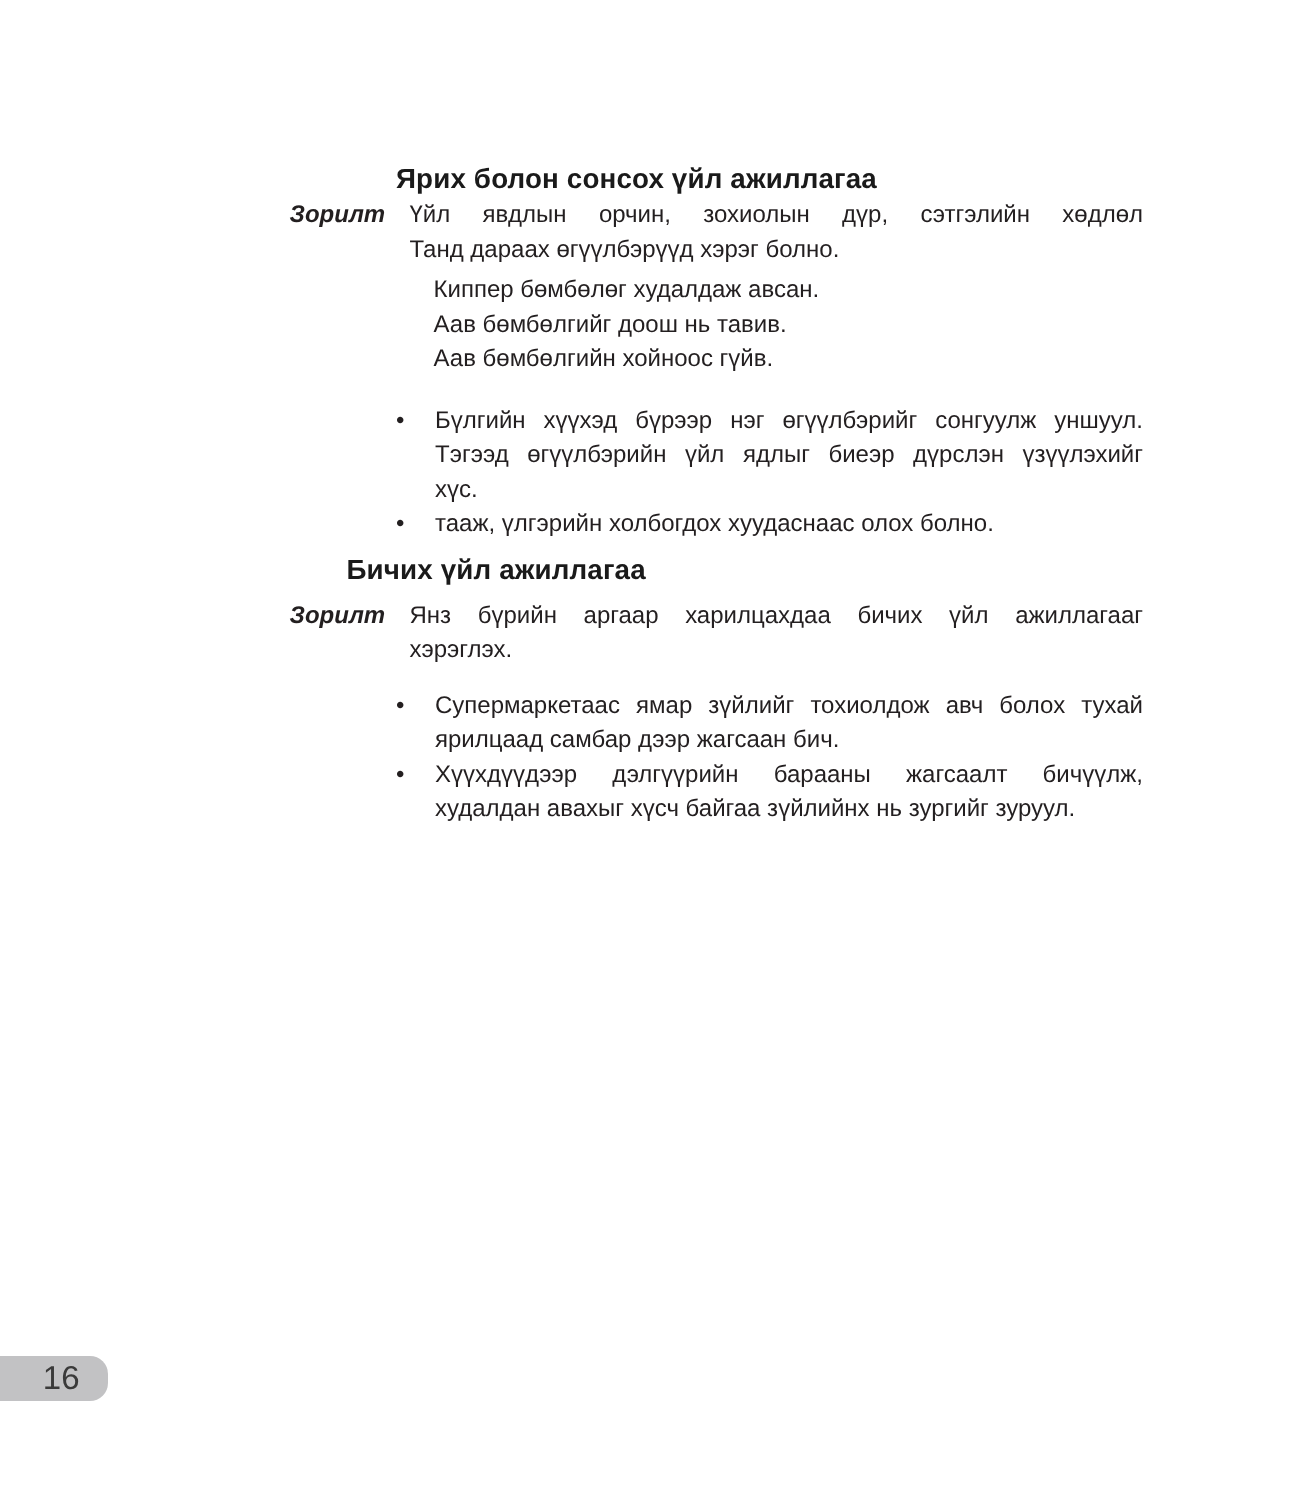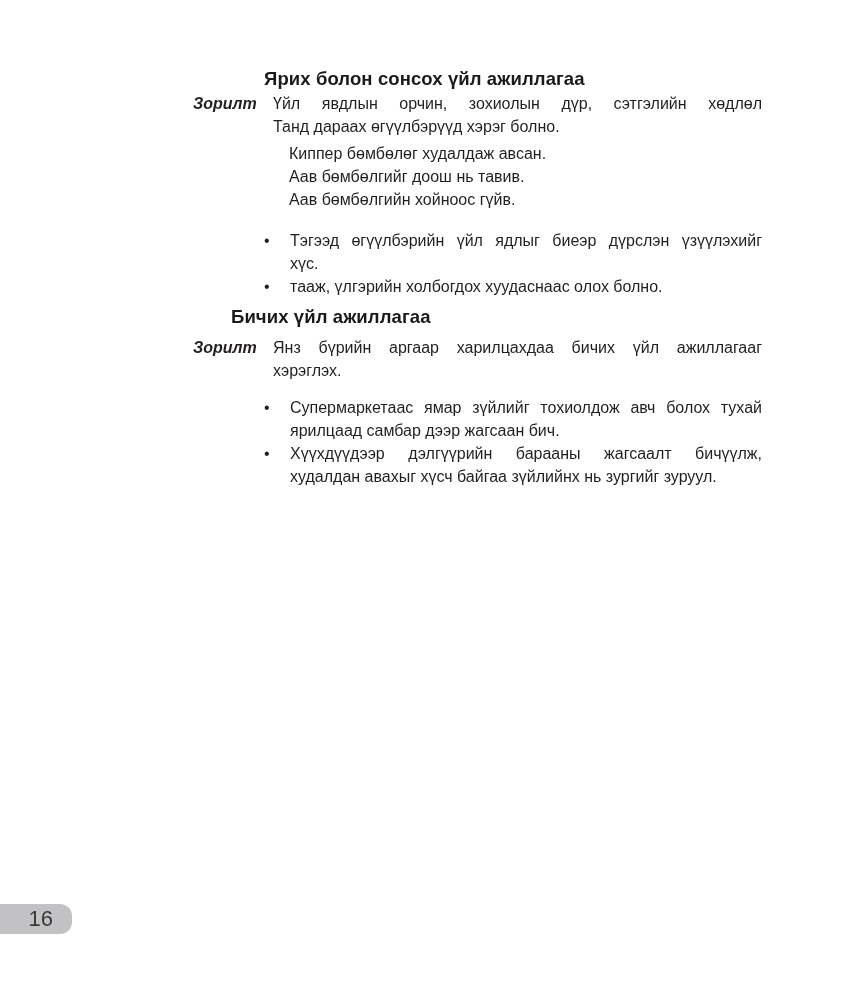--- a/index.html
+++ b/index.html
@@ -12,21 +12,21 @@
     width: 861px;
     height: 1000px;
     background: #ffffff;
     overflow: hidden;
   }
   .content {
     position: absolute;
     left: 193px;
     top: 0;
     width: 569px;
-    padding-top: 67px;
+    padding-top: 107px;
     color: #231f20;
     font-size: 16px;
     line-height: 23px;
   }
   h2.heading {
     font-size: 18.5px;
     font-weight: bold;
     line-height: 23px;
     margin: 0 0 0 71px;
     color: #1a1a1a;
@@ -101,20 +101,21 @@
             <div class="ln">Танд дараах өгүүлбэрүүд хэрэг болно.</div>
           </div>
           <div class="examples">
             <div class="ln">Киппер бөмбөлөг худалдаж авсан.</div>
             <div class="ln">Аав бөмбөлгийг доош нь тавив.</div>
             <div class="ln">Аав бөмбөлгийн хойноос гүйв.</div>
           </div>
           <ul class="bullets">
             <li>
               <span class="dot">•</span>
+              <div class="ln just">Бүлгийн хүүхэд бүрээр нэг өгүүлбэрийг сонгуулж уншуул.</div>
               <div class="ln just">Тэгээд өгүүлбэрийн үйл ядлыг биеэр дүрслэн үзүүлэхийг</div>
               <div class="ln">хүс.</div>
             </li>
             <li>
               <span class="dot">•</span>
               <div class="ln">тааж, үлгэрийн холбогдох хуудаснаас олох болно.</div>
             </li>
           </ul>
         </div>
       </div>

